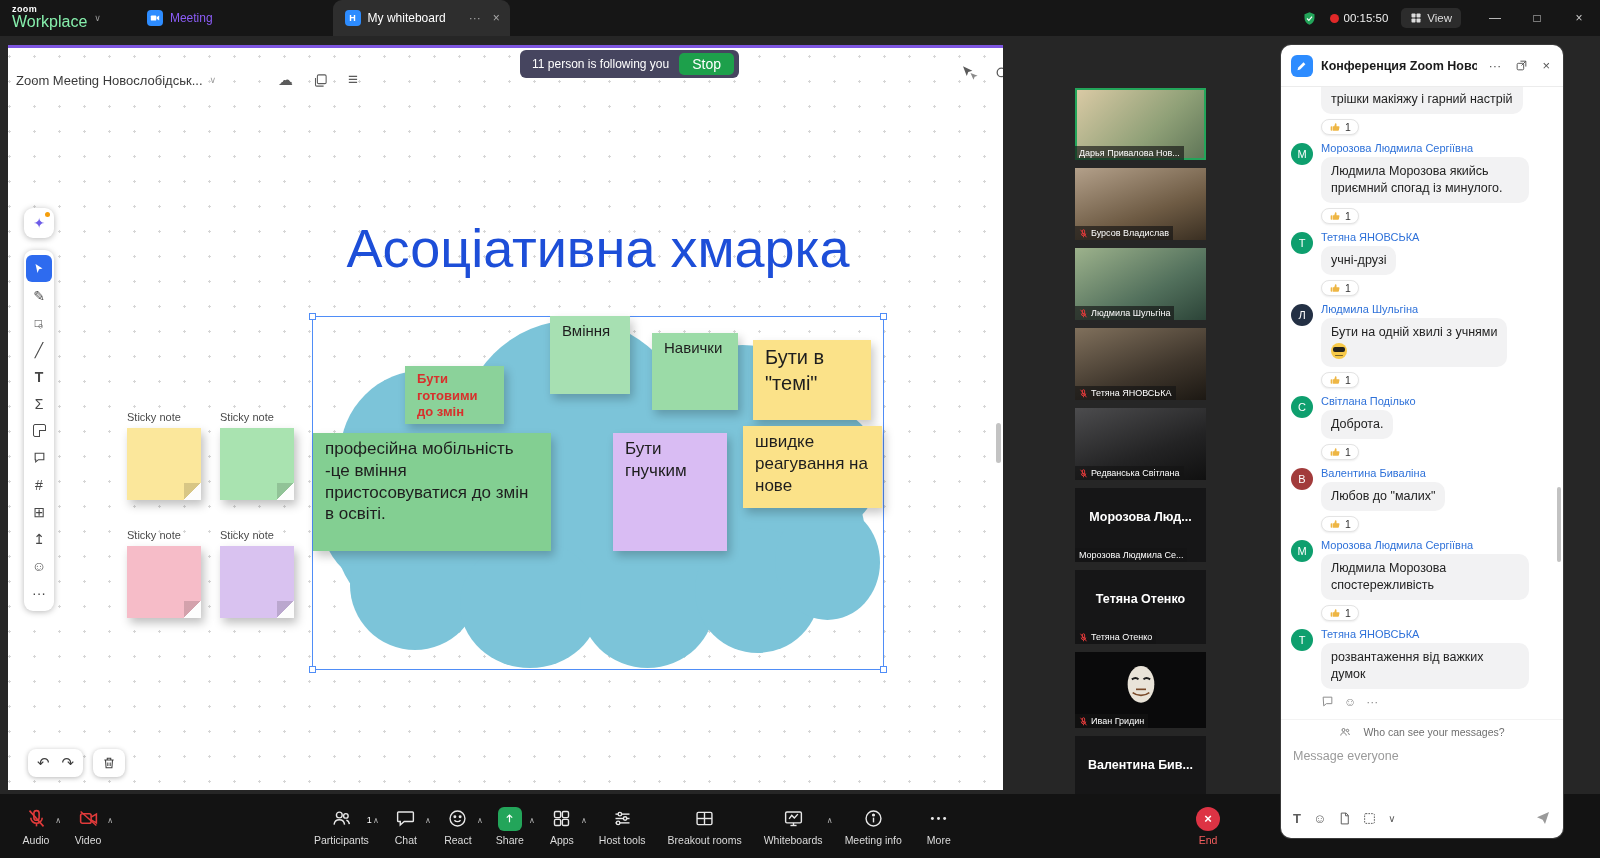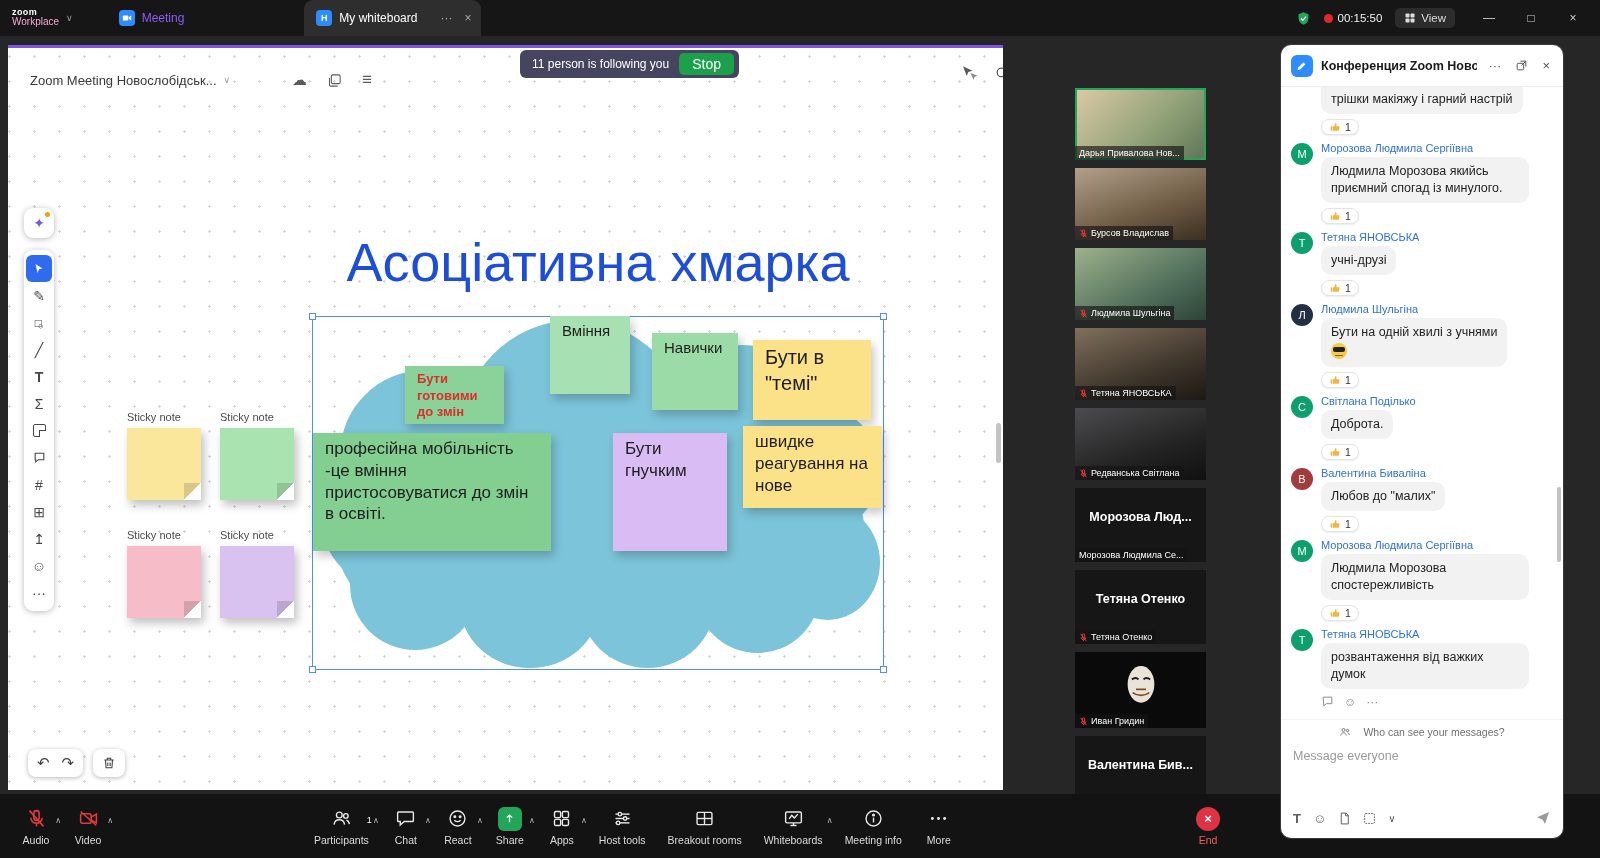--- a/index.html
+++ b/index.html
@@ -5,53 +5,53 @@
 *{margin:0;padding:0;box-sizing:border-box}
 html,body{width:1600px;height:858px}
 body{font-family:"Liberation Sans",sans-serif;background:#222;overflow:hidden;position:relative}
 .screen{position:absolute;inset:0;background:#262626}
 
 
 .titlebar{position:absolute;top:0;left:0;width:100%;height:36px;background:#161616;display:flex;align-items:center;color:#ddd;z-index:60}
 .brand{display:flex;align-items:center;gap:7px;padding:0 12px}
 .brand-text{display:flex;flex-direction:column;line-height:1.05}
 .brand-zoom{font-size:9px;font-weight:bold;color:#fff;letter-spacing:.4px}
-.brand-wp{font-size:10px;color:#f9a8d4}
+.brand-wp{font-size:16px;color:#86efac}
 .smallcaret{font-size:9px;color:#9a9a9a}
 .tab{display:flex;align-items:center;gap:7px;height:36px;padding:0 12px;font-size:12px;color:#8b5cf6}
 .tab-meeting{margin-left:22px}
 .tab-wb{margin-left:108px;background:#2e2e2e;color:#fff;border-radius:9px 9px 0 0;padding:0 10px 0 12px}
 .tab-icon{width:16px;height:16px;border-radius:4px;background:#2d8cff;color:#fff;display:flex;align-items:center;justify-content:center;font-size:9px;font-weight:bold;flex:none}
 .tab-actions{display:flex;gap:12px;margin-left:16px;color:#aaa;font-size:12px}
-.tbar-right{position:absolute;right:0;top:0;height:36px;display:flex;align-items:center;gap:13px;padding-right:6px}
+.tbar-right{position:absolute;right:0;top:0;height:36px;display:flex;align-items:center;gap:13px;padding-right:0}
 .timer{display:flex;align-items:center;gap:5px;color:#efefef;font-size:11.5px}
 .rec-dot{width:9px;height:9px;border-radius:50%;background:#e02828}
 .view-btn{display:flex;align-items:center;gap:5px;background:#2c2c2c;border-radius:5px;padding:4px 9px;font-size:11.5px;color:#ddd}
 .win-btns{display:flex}
 .win-btn{width:42px;height:36px;display:flex;align-items:center;justify-content:center;color:#ccc;font-size:12px}
 
 
 .wb{position:absolute;left:8px;top:45px;width:995px;height:745px;background:#fff;overflow:hidden;z-index:10;
  border-top:3px solid #7d55e0;
  background-image:radial-gradient(#d6d6d6 1.1px,transparent 1.3px);background-size:25px 25px;background-position:14px 46px}
 .wb-topbar{position:absolute;top:14px;left:0;width:100%;height:36px;display:flex;align-items:center;z-index:4}
-.board-name{display:flex;align-items:center;gap:7px;margin-left:22px;font-size:13px;color:#3a3a3a}
+.board-name{display:flex;align-items:center;gap:7px;margin-left:8px;font-size:13px;color:#3a3a3a}
 .wb-top-icons{display:flex;gap:20px;margin-left:62px;align-items:center;font-size:15px;color:#5b5b5b}
 .wb-top-right{position:absolute;right:-8px;top:2px;display:flex;gap:16px;align-items:center;color:#5b5b5b}
 .banner{position:absolute;left:512px;top:2px;height:28px;display:flex;align-items:center;gap:10px;background:#46455f;border-radius:6px;padding:0 5px 0 12px;z-index:6}
 .banner-text{color:#fff;font-size:12px;white-space:nowrap}
 .stop-btn{background:#1da04b;color:#fff;font-size:14px;border-radius:5px;padding:3px 13px}
 .ai-btn{position:absolute;left:16px;top:160px;width:30px;height:30px;background:#fff;border-radius:9px;box-shadow:0 1px 6px rgba(0,0,0,.28);display:flex;align-items:center;justify-content:center;z-index:5}
 .ai-dot{position:absolute;top:4px;right:4px;width:5px;height:5px;border-radius:50%;background:#f59e0b}
 .wb-tools{position:absolute;left:16px;top:202px;width:30px;background:#fff;border-radius:9px;box-shadow:0 1px 6px rgba(0,0,0,.28);padding:5px 0;display:flex;flex-direction:column;align-items:center;z-index:5}
 .tool{width:26px;height:27px;display:flex;align-items:center;justify-content:center;font-size:14px;color:#474747;border-radius:6px;position:relative}
 .tool.active{background:#2e6bef;color:#fff}
 .note-glyph{width:13px;height:13px;background:linear-gradient(135deg,#474747 0 70%,transparent 70%);border:1.5px solid #474747;border-radius:2px;background:none;position:relative}
 .note-glyph::after{content:"";position:absolute;right:-1px;bottom:-1px;width:6px;height:6px;background:#fff;border-left:1.5px solid #474747;border-top:1.5px solid #474747}
-.wb-heading{position:absolute;left:295px;top:186px;width:590px;text-align:center;font-size:54px;line-height:1.05;color:#1d4ed8;font-weight:500;z-index:2}
+.wb-heading{position:absolute;left:295px;top:172px;width:590px;text-align:center;font-size:54px;line-height:1.05;color:#1d4ed8;font-weight:500;z-index:2}
 .selection{position:absolute;left:304px;top:268px;width:572px;height:354px;border:1px solid #4f8df7;z-index:1}
 .handle{position:absolute;width:7px;height:7px;background:#fff;border:1px solid #4f8df7}
 .cloud{position:absolute;left:312px;top:272px;width:560px;height:348px;z-index:1}
 .cloud i{position:absolute;background:#7cc4d9;border-radius:50%}
 .sticky{position:absolute;z-index:2;padding:5px 12px;font-size:15px;line-height:1.28;color:#1e1e1e;box-shadow:3px 5px 9px rgba(0,0,0,.22)}
 .pal{position:absolute;z-index:2;width:78px}
 .pal-label{font-size:11px;color:#4a4a4a;margin-bottom:5px}
 .pal-note{width:74px;height:72px;box-shadow:3px 5px 9px rgba(0,0,0,.25);position:relative}
 .pal-note::after{content:"";position:absolute;right:0;bottom:0;width:17px;height:17px;background:linear-gradient(135deg,rgba(0,0,0,.14) 50%,#fdfdfd 50%)}
 .hist{position:absolute;left:20px;top:701px;display:flex;gap:10px;z-index:5}

